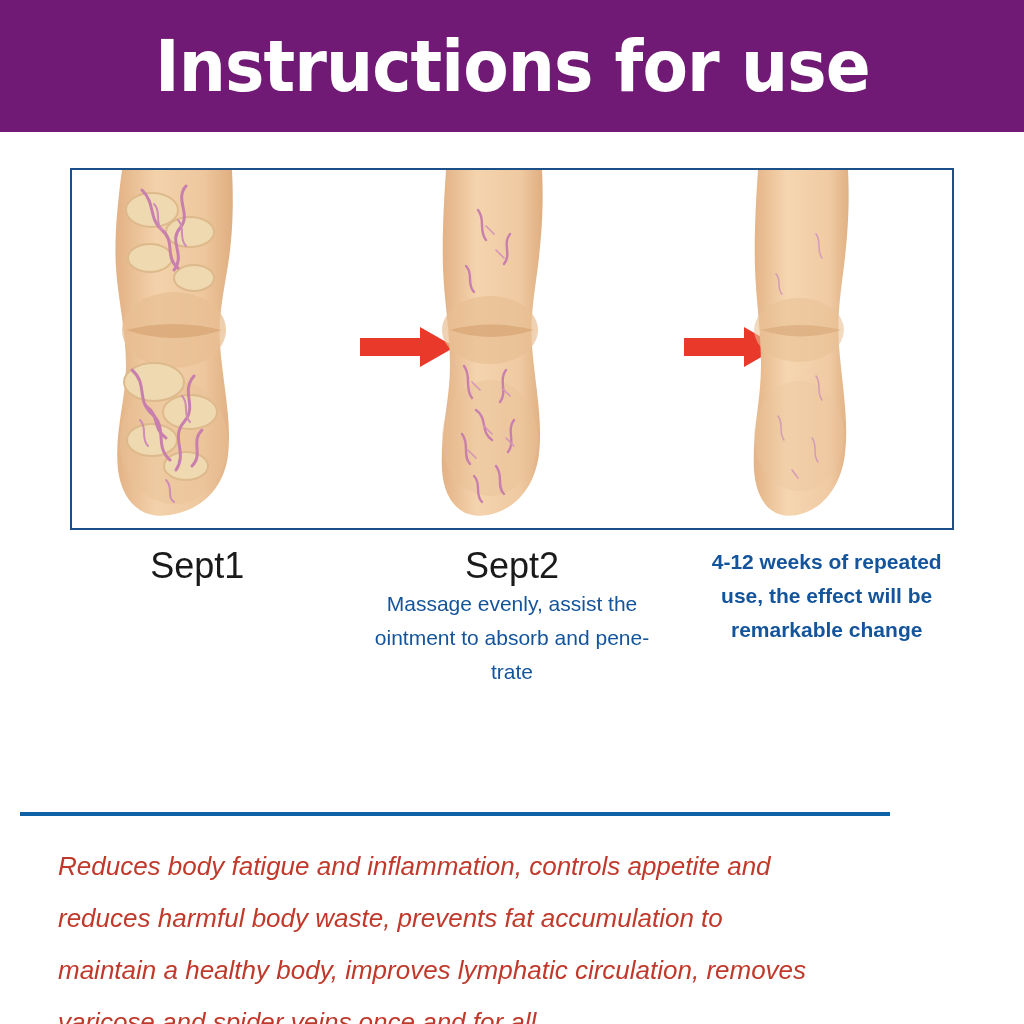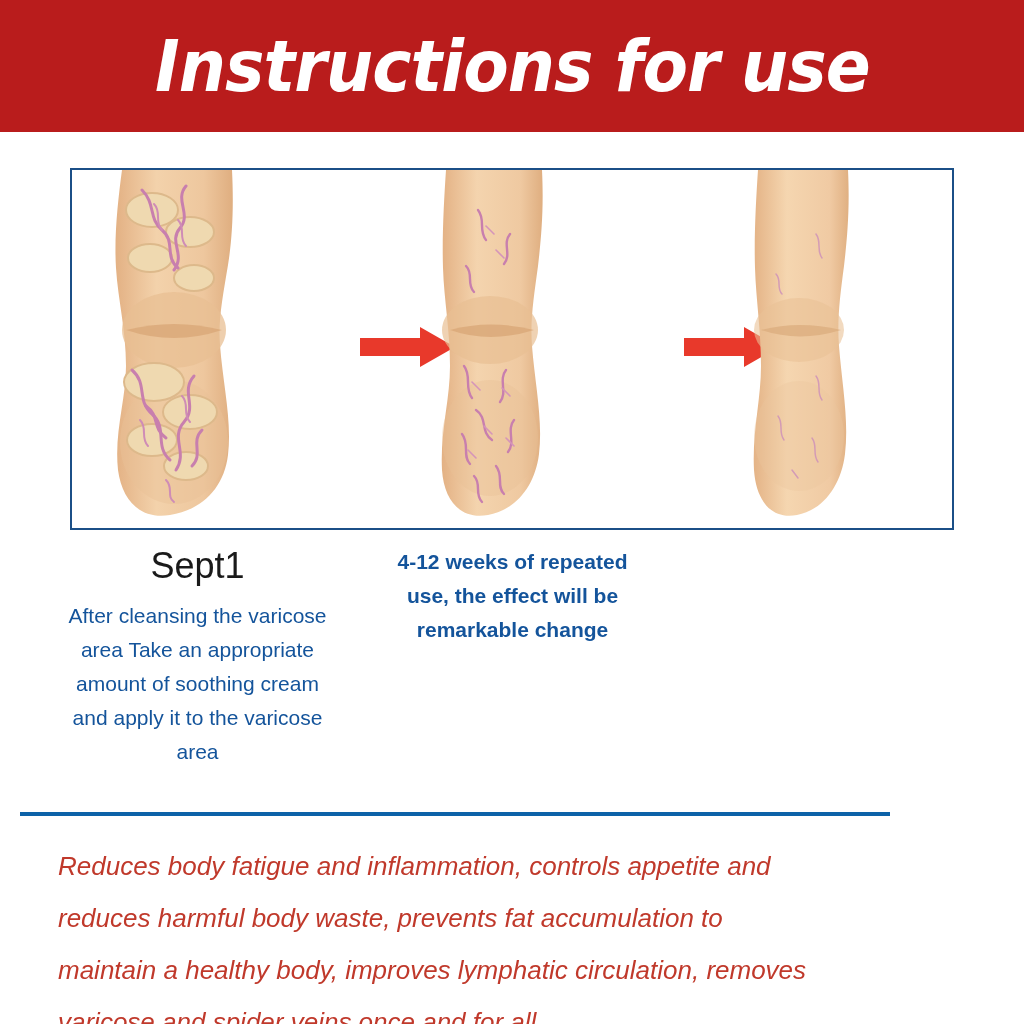--- a/index.html
+++ b/index.html
@@ -15,25 +15,24 @@
     position: relative;
   }
 
   
   .header-band {
     position: absolute;
     left: 0;
     top: 0;
     width: 1024px;
     height: 132px;
-    background: #b91c1c;
+    background: #701a75;
     display: flex;
     align-items: center;
     justify-content: center;
-    font-style: italic;
   }
   .header-title {
     color: #ffffff;
     font-family: "DejaVu Sans", sans-serif;
     font-size: 72px;
     font-weight: bold;
     letter-spacing: -1px;
     line-height: 1;
     transform: scaleX(0.92);
   }
@@ -80,21 +79,21 @@
     display: flex;
   }
   .step-col {
     width: 315px;
     text-align: center;
   }
   .step-title {
     font-size: 36px;
     color: #1a1a1a;
     font-family: "Liberation Sans", sans-serif;
-    margin-bottom: 12px;
+    margin-bottom: 0;
   }
   .step-body {
     font-size: 21px;
     line-height: 1.62;
     color: #14549b;
     font-family: "Liberation Sans", sans-serif;
     padding: 0 16px;
   }
   .step-col-3 .step-body { padding: 0 42px; font-weight: bold; }
 
@@ -257,21 +256,24 @@
         <path d="M100,268 C106,276 100,284 106,292"></path>
         <path d="M80,300 L86,308"></path>
       </g>
     </svg>
   </div>
 </div>
 
 <div class="steps">
   <div class="step-col step-col-1">
     <div class="step-title">Sept1</div>
-    <div class="step-body">After cleansing the varicose area Take an appropriate amount of soothing cream and apply it to the varicose area</div>
+  </div>
+  <div class="step-col step-col-2">
+    <div class="step-title">Sept2</div>
+    <div class="step-body">Massage evenly, assist the ointment to absorb and pene-trate</div>
   </div>
   <div class="step-col step-col-3">
     <div class="step-body">4-12 weeks of repeated use, the effect will be remarkable change</div>
   </div>
 </div>
 
 <div class="divider"></div>
 
 <div class="footer-note">Reduces body fatigue and inflammation, controls appetite and reduces harmful body waste, prevents fat accumulation to maintain a healthy body, improves lymphatic circulation, removes varicose and spider veins once and for all</div>
 

